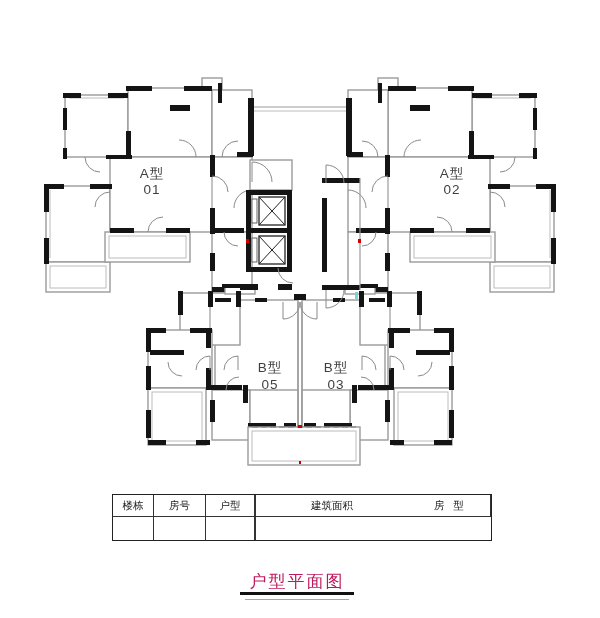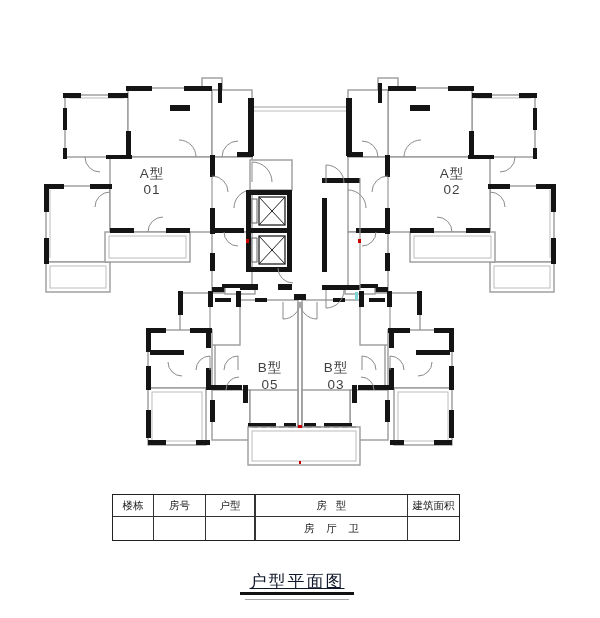--- a/index.html
+++ b/index.html
@@ -16,38 +16,38 @@
   .blk{fill:#141414;}
   .arc{fill:none;stroke:#8a8a8a;stroke-width:1;}
   .xbox{fill:#ffffff;stroke:#222222;stroke-width:1.3;}
   .xline{stroke:#222222;stroke-width:1;}
   .slot{fill:#ffffff;stroke:#555555;stroke-width:0.9;}
   .unit-label{fill:#3f3f3f;font-size:13.5px;letter-spacing:1px;text-anchor:middle;
     font-family:"Liberation Sans", sans-serif;}
   .dash{stroke:#7a7a7a;stroke-width:1;stroke-dasharray:6 3;fill:none;}
   
   .sheet-table{
-    position:absolute;left:112px;top:494px;width:348px;height:47px;
+    position:absolute;left:112px;top:494px;width:380px;height:47px;
     border:1.6px solid #222;box-sizing:border-box;
     display:grid;grid-template-columns:41px 52px 50px 152px 1fr;
     grid-template-rows:22px 1fr;
     font-size:10.5px;color:#222;background:#fff;
   }
   .cell{
     border-right:1px solid #333;border-bottom:1px solid #333;
     display:flex;align-items:center;justify-content:center;
     white-space:pre;overflow:hidden;box-sizing:border-box;
   }
   .cell.lastcol{border-right:none;}
   .cell.bodyrow{border-bottom:none;}
   .cell.thick-r{border-right-width:2px;font-family:Liberation Serif, serif;}
   
   .sheet-title{
     position:absolute;left:232px;top:570px;width:130px;text-align:center;
-    font-size:17px;letter-spacing:2px;color:#0f172a;white-space:pre;text-decoration:underline;
+    font-size:17px;letter-spacing:2px;color:#be185d;white-space:pre;
   }
   .title-rule-thick{position:absolute;left:240px;top:592px;width:114px;height:3px;background:#111;}
   .title-rule-thin{position:absolute;left:245px;top:599px;width:104px;height:1px;background:#a5a5a5;}
 </style>
 </head>
 <body>
 
 <div id="plan-wrap">
 <svg width="600" height="618" viewBox="0 0 600 618" xmlns="http://www.w3.org/2000/svg" xmlns:xlink="http://www.w3.org/1999/xlink">
 
@@ -223,25 +223,24 @@
     <text class="unit-label" x="336" y="372">B型</text>
     <text class="unit-label" x="336" y="389">03</text>
   </g>
 </svg>
 </div>
 
 <div class="sheet-table">
   <div class="cell">楼栋</div>
   <div class="cell">房号</div>
   <div class="cell thick-r">户型</div>
+  <div class="cell lastcol">建筑面积</div>
   <div class="cell">房   型</div>
-  <div class="cell lastcol">建筑面积</div>
 
   <div class="cell bodyrow"></div>
   <div class="cell bodyrow"></div>
   <div class="cell bodyrow thick-r"></div>
-  <div class="cell bodyrow">房    厅    卫</div>
   <div class="cell bodyrow lastcol"></div>
 </div>
 
 <div class="sheet-title">户型平面图</div>
 <div class="title-rule-thick"></div>
 <div class="title-rule-thin"></div>
 
 </body></html>

